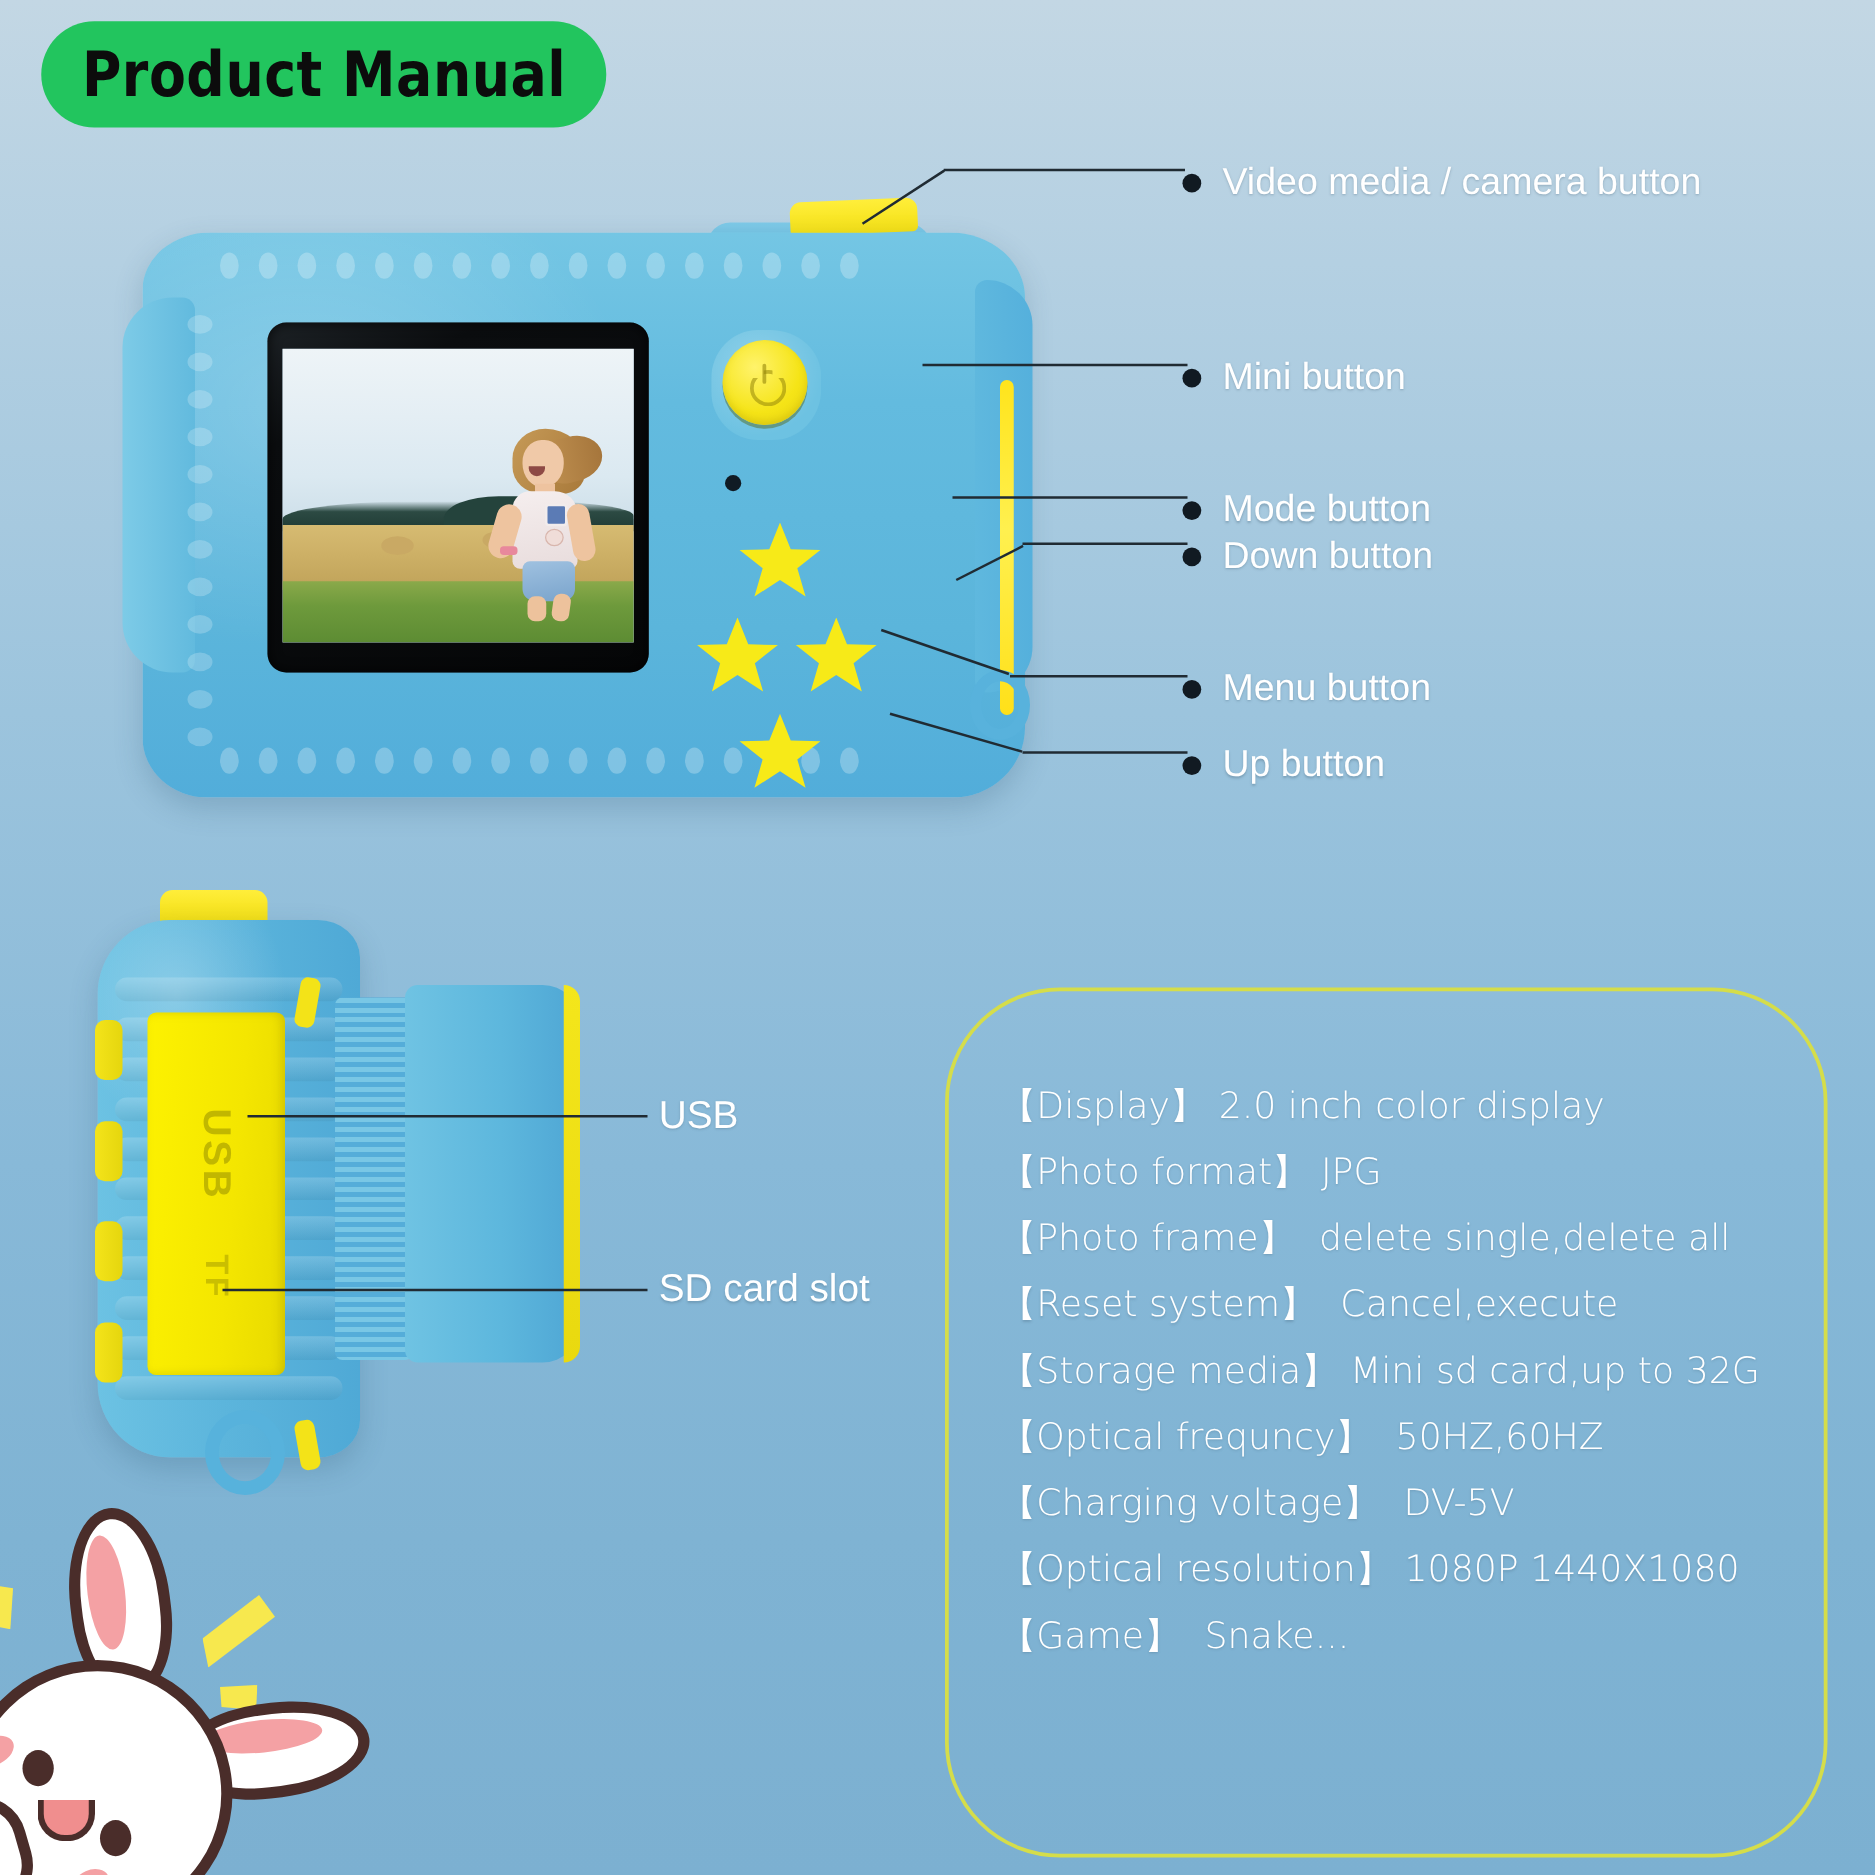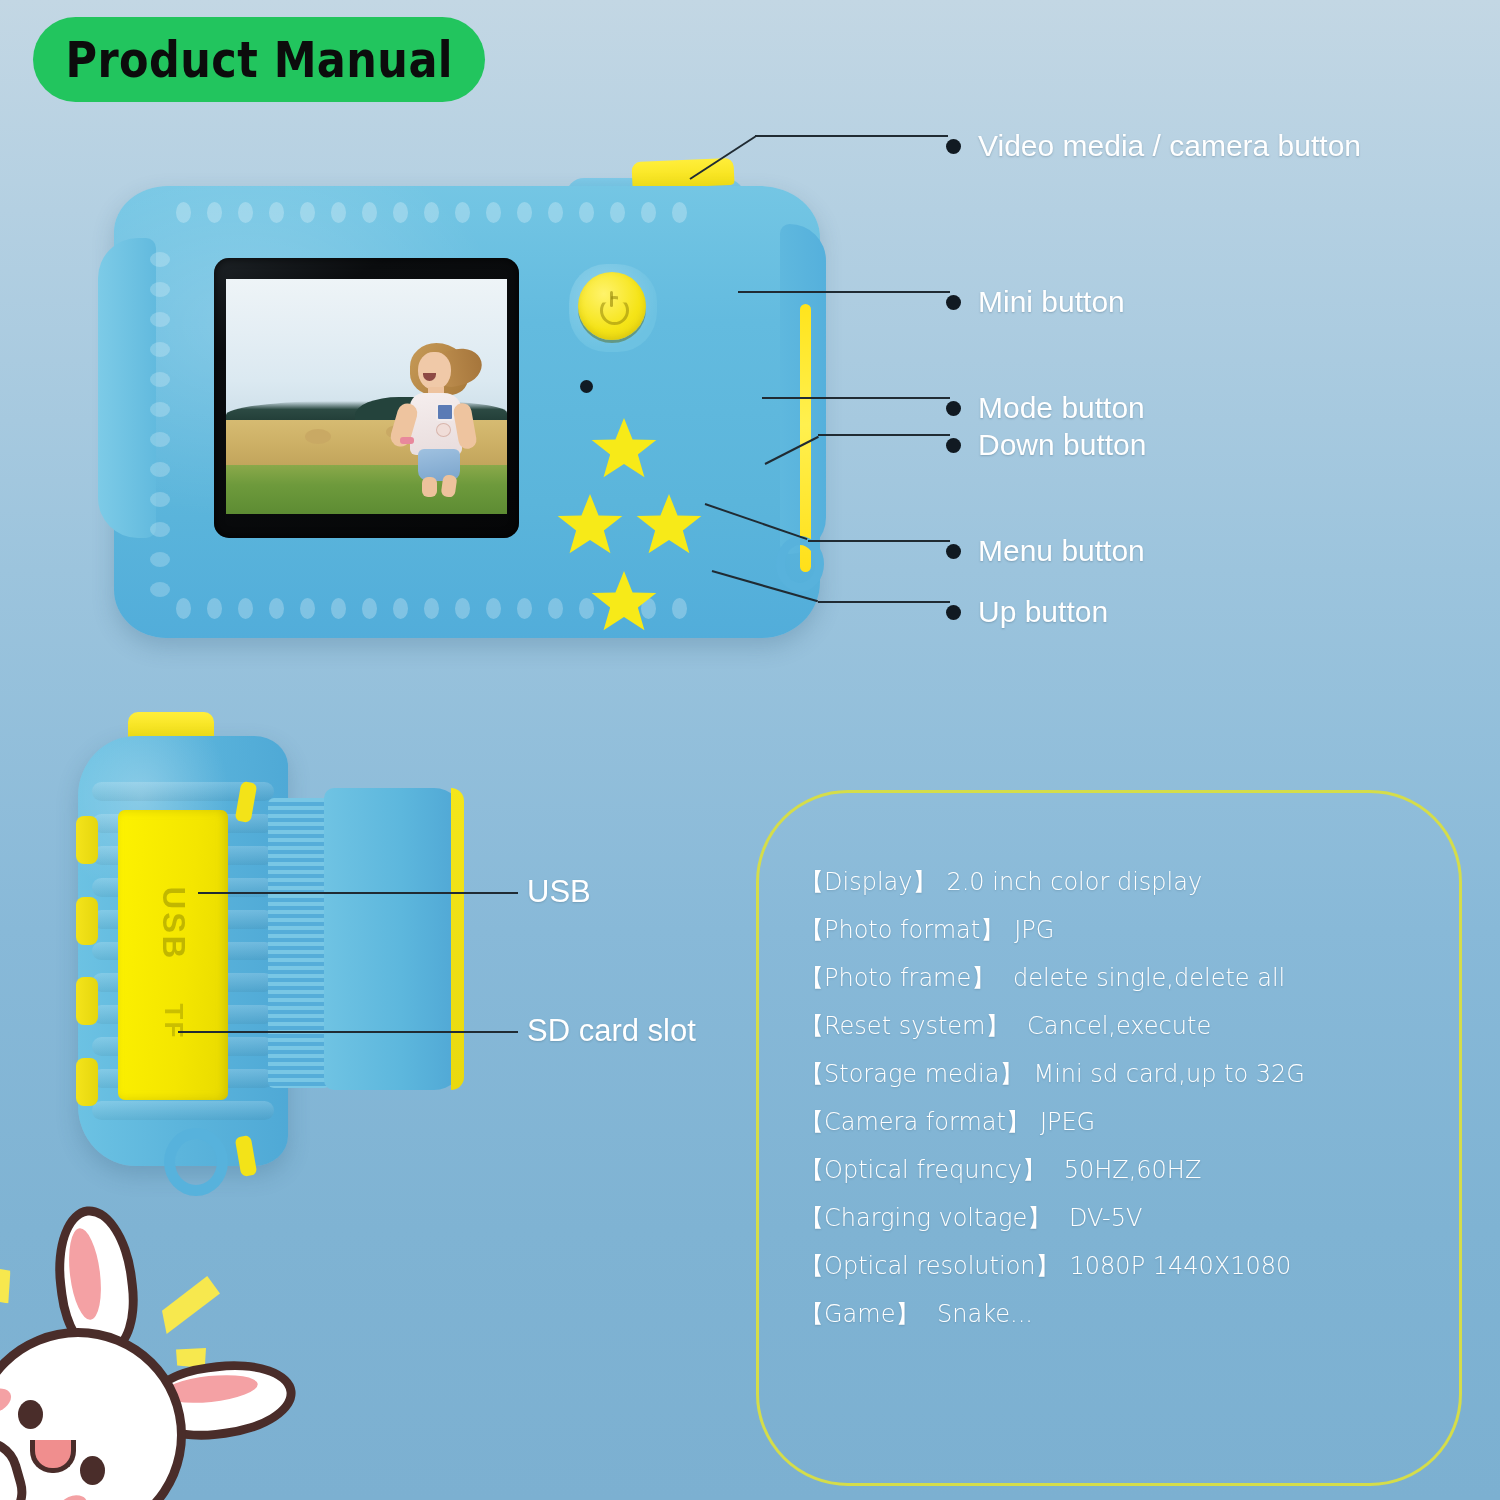--- a/index.html
+++ b/index.html
@@ -283,21 +283,21 @@
   }
   #spec-title-pill .t{
     font-family:"DejaVu Sans", sans-serif;
     font-weight:bold;font-size:42px;color:#0c0c0c;
     transform:scaleX(.82);white-space:nowrap;letter-spacing:.5px;
   }
   #spec-list{
     position:absolute;left:800px;top:870px;width:660px;
   }
   .spec-row{
-    color:#ffffff;font-size:24px;line-height:1;margin-bottom:24px;
+    color:#ffffff;font-size:29px;line-height:1;margin-bottom:24px;
     white-space:nowrap;text-shadow:0 1px 2px rgba(60,90,110,.28);
     font-family:"DejaVu Sans", sans-serif;font-weight:300;
   }
   .spec-row .k{}
   .spec-row .v{margin-left:10px;}
 </style>
 </head>
 <body>
 
 <div class="stage">
@@ -522,23 +522,20 @@
     <div class="spec-row">
       <span class="k">【Photo frame】</span><span class="v"> delete single,delete all</span>
     </div>
     <div class="spec-row">
       <span class="k">【Reset system】</span><span class="v"> Cancel,execute</span>
     </div>
     <div class="spec-row">
       <span class="k">【Storage media】</span><span class="v">Mini sd card,up to 32G</span>
     </div>
     <div class="spec-row">
-      <span class="k">【Camera format】</span><span class="v">JPEG</span>
-    </div>
-    <div class="spec-row">
       <span class="k">【Optical frequncy】</span><span class="v"> 50HZ,60HZ</span>
     </div>
     <div class="spec-row">
       <span class="k">【Charging voltage】</span><span class="v"> DV-5V</span>
     </div>
     <div class="spec-row">
       <span class="k">【Optical resolution】</span><span class="v">1080P 1440X1080</span>
     </div>
     <div class="spec-row">
       <span class="k">【Game】</span><span class="v"> Snake...</span>

